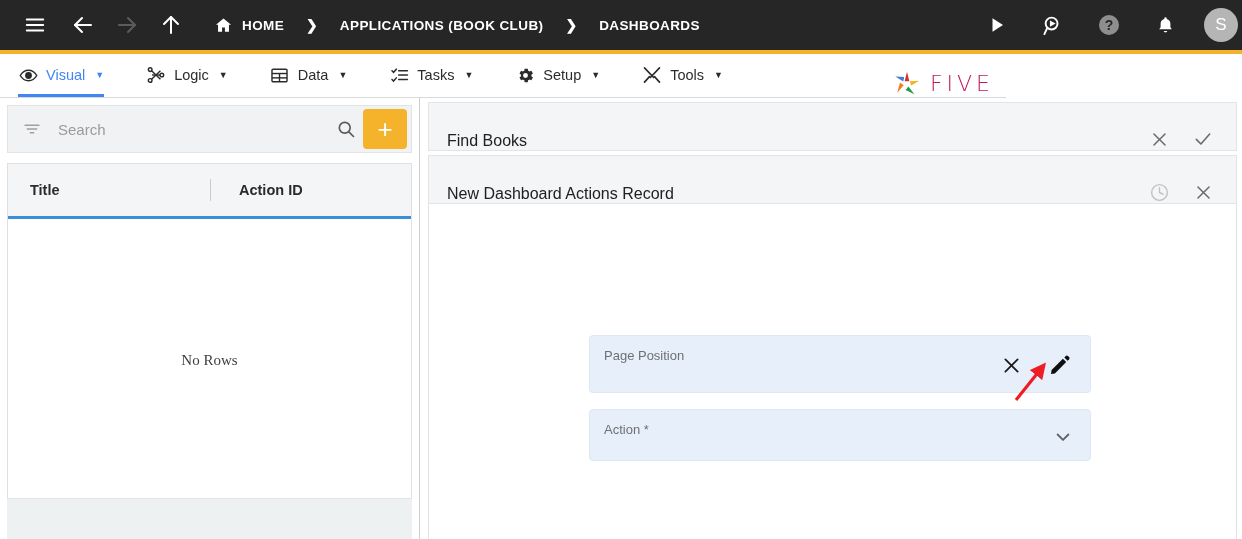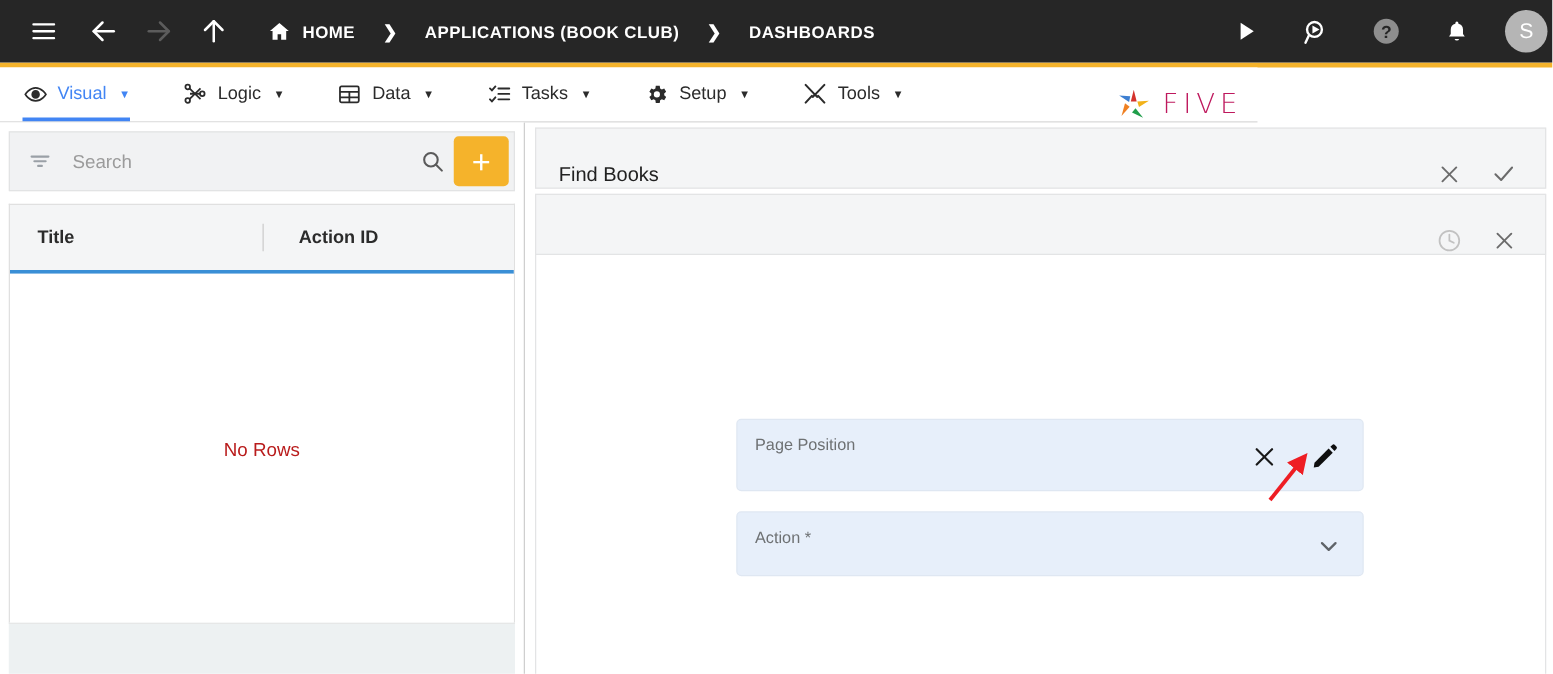--- a/index.html
+++ b/index.html
@@ -140,22 +140,22 @@
   .gh-title { width: 180px; font-size: 14.5px; font-weight: bold; color: #2b2b2b; }
   .gh-divider { width: 1px; height: 22px; background: #cbcbcb; margin-right: 28px; }
   .gh-actionid { font-size: 14.5px; font-weight: bold; color: #2b2b2b; }
   .grid-body {
     flex: 1;
     display: flex; align-items: center; justify-content: center;
     background: #ffffff;
     position: relative;
   }
   .no-rows {
-    font-size: 15px; color: #b91c1c;
-    position: absolute; top: 133px; left: 0; right: 0; text-align: center;
+    font-size: 15px; color: #404040;
+    position: absolute; top: 133px; left: 0; right: 0; text-align: center; font-family: Liberation Serif, serif;
   }
   .grid-footer { height: 45px; background: #edf1f2; border-top: 1px solid #e4e4e4; }
 
   
   .main {
     flex: 1; height: 445px;
     background: #ffffff;
     padding: 4px 5px 0 8px;
     display: flex; flex-direction: column;
   }
@@ -427,20 +427,21 @@
         </span>
         <span class="hdr-ico">
           <svg width="20" height="20" viewBox="0 0 24 24" fill="none" stroke="currentColor" stroke-width="1.9" stroke-linecap="round" stroke-linejoin="round">
             <polyline points="4,12.5 9.5,18 20,6"></polyline>
           </svg>
         </span>
       </span>
     </div>
 
     <div class="panel-header second">
+      <span class="panel-title">New Dashboard Actions Record</span>
       <span class="panel-actions">
         <span class="hdr-ico light">
           <svg width="21" height="21" viewBox="0 0 24 24" fill="none" stroke="currentColor" stroke-width="1.6" stroke-linecap="round">
             <circle cx="12" cy="12" r="9"></circle>
               <polyline points="12,6.5 12,12 16,14"></polyline>
           </svg>
         </span>
         <span class="hdr-ico">
           <svg width="19" height="19" viewBox="0 0 24 24" stroke="currentColor" stroke-width="1.9" stroke-linecap="round">
             <line x1="5" y1="5" x2="19" y2="19"></line>

